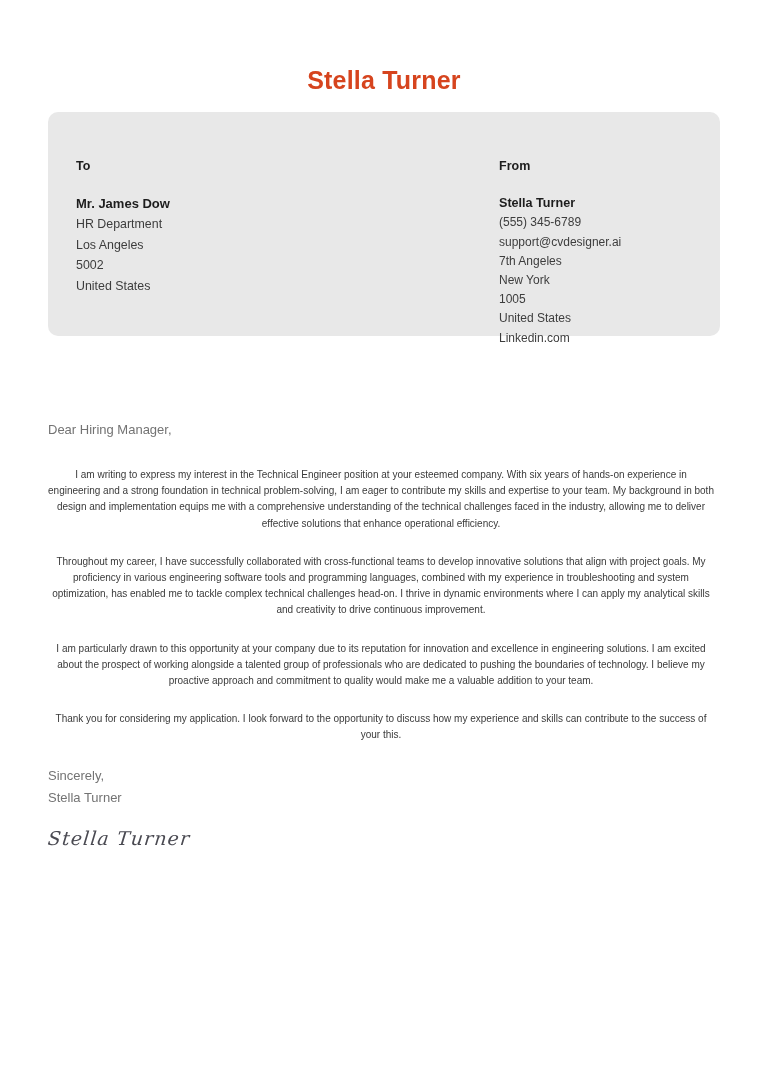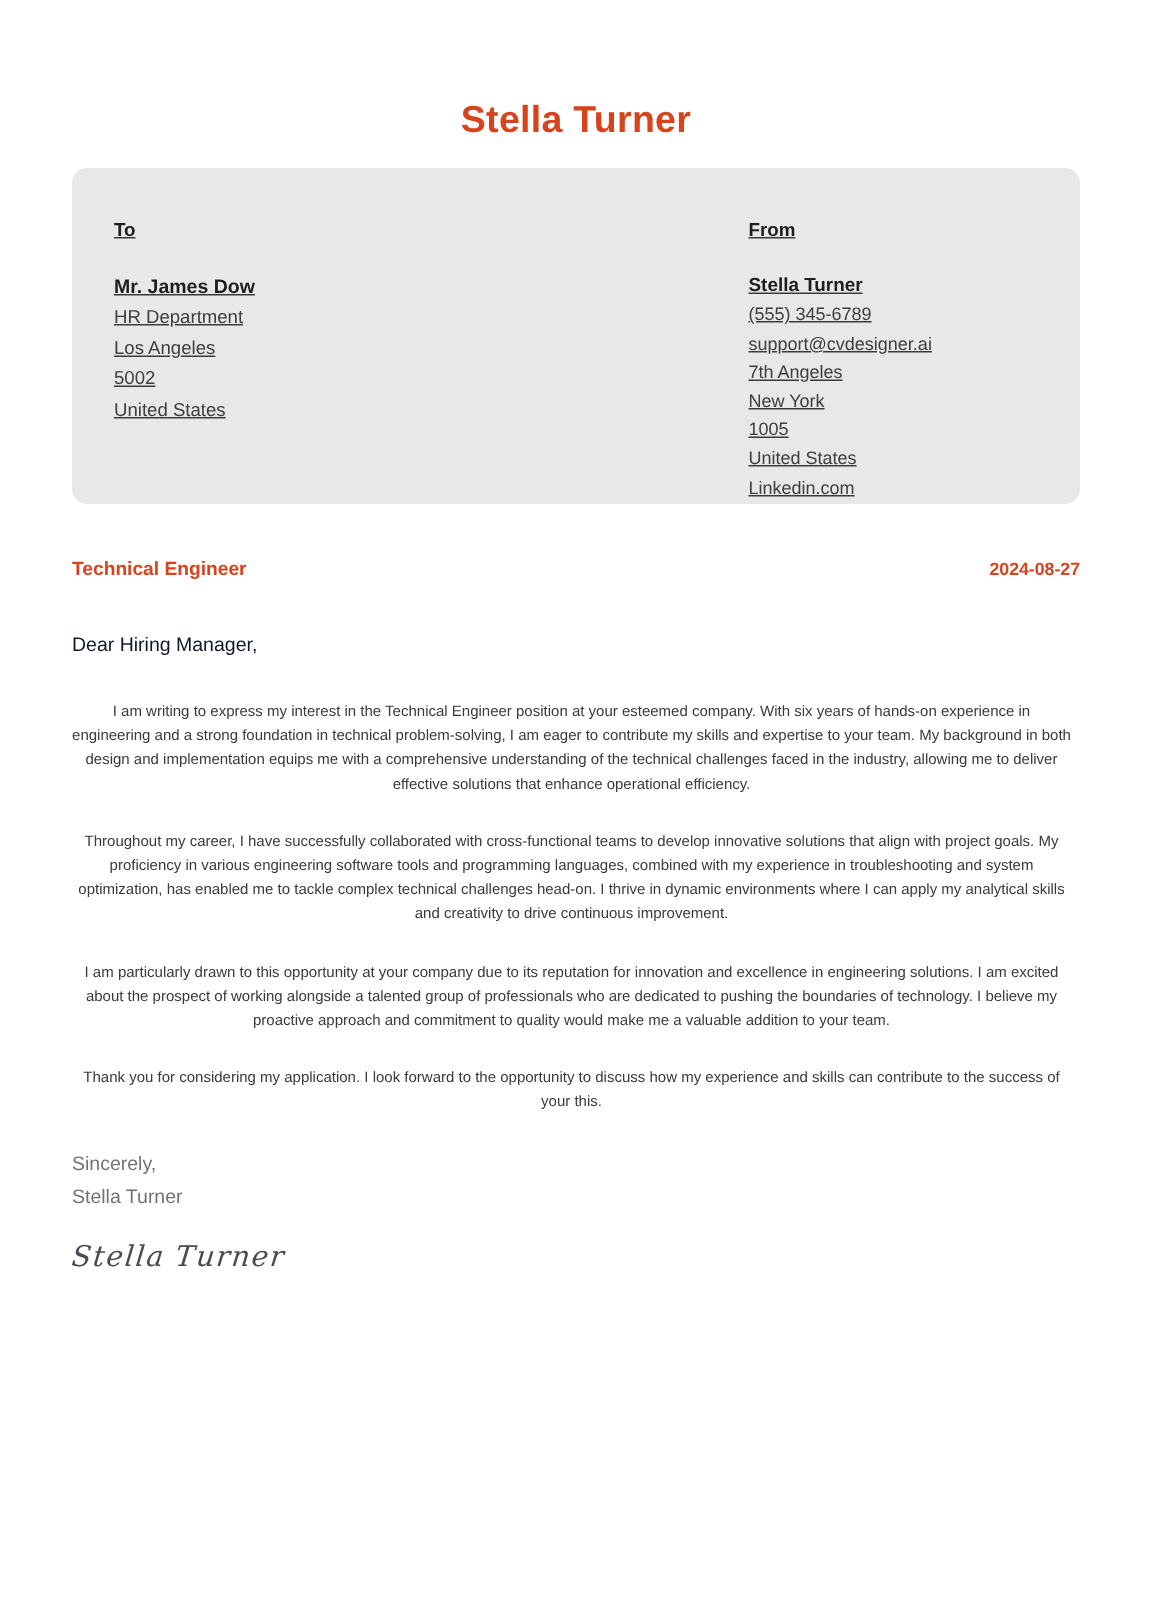--- a/index.html
+++ b/index.html
@@ -45,22 +45,21 @@
     width: 672px;
     height: 224px;
     background: #e8e8e8;
     border-radius: 10px;
     box-sizing: border-box;
     display: flex;
     flex-direction: row;
   }
   .contact-col {
     box-sizing: border-box;
-    padding-top: 34px;
-    text-decoration: underline;
+    padding-top: 47px;
   }
   .contact-col.to-col {
     width: 451px;
     padding-left: 28px;
   }
   .contact-col.from-col {
     width: 221px;
     padding-left: 0px;
   }
   .contact-label {
@@ -110,21 +109,21 @@
 
   
   .letter-body {
     position: absolute;
     left: 48px;
     top: 419px;
     width: 666px;
   }
   .salutation {
     font-size: 13px;
-    color: #0f172a;
+    color: #737373;
     line-height: 1.62;
     margin: 0 0 27px 0;
   }
   .body-paragraph {
     font-size: 10px;
     color: #3a3a3a;
     line-height: 1.62;
     margin: 0 0 22px 0;
     text-align: center;
   }
@@ -176,24 +175,20 @@
       <div class="contact-line">support@cvdesigner.ai</div>
       <div class="contact-line">7th Angeles</div>
       <div class="contact-line">New York</div>
       <div class="contact-line">1005</div>
       <div class="contact-line">United States</div>
       <div class="contact-line">Linkedin.com</div>
     </div>
 
   </div>
 
-  <div class="meta-row">
-    <div class="job-title">Technical Engineer</div>
-    <div class="letter-date">2024-08-27</div>
-  </div>
 
   <div class="letter-body">
     <p class="salutation">Dear Hiring Manager,</p>
     <p class="body-paragraph">I am writing to express my interest in the Technical Engineer position at your esteemed company. With six years of hands-on experience in engineering and a strong foundation in technical problem-solving, I am eager to contribute my skills and expertise to your team. My background in both design and implementation equips me with a comprehensive understanding of the technical challenges faced in the industry, allowing me to deliver effective solutions that enhance operational efficiency.</p>
     <p class="body-paragraph">Throughout my career, I have successfully collaborated with cross-functional teams to develop innovative solutions that align with project goals. My proficiency in various engineering software tools and programming languages, combined with my experience in troubleshooting and system optimization, has enabled me to tackle complex technical challenges head-on. I thrive in dynamic environments where I can apply my analytical skills and creativity to drive continuous improvement.</p>
     <p class="body-paragraph">I am particularly drawn to this opportunity at your company due to its reputation for innovation and excellence in engineering solutions. I am excited about the prospect of working alongside a talented group of professionals who are dedicated to pushing the boundaries of technology. I believe my proactive approach and commitment to quality would make me a valuable addition to your team.</p>
     <p class="body-paragraph">Thank you for considering my application. I look forward to the opportunity to discuss how my experience and skills can contribute to the success of your this.</p>
 
     <div class="closing-block">
       <div class="closing-line">Sincerely,</div>

